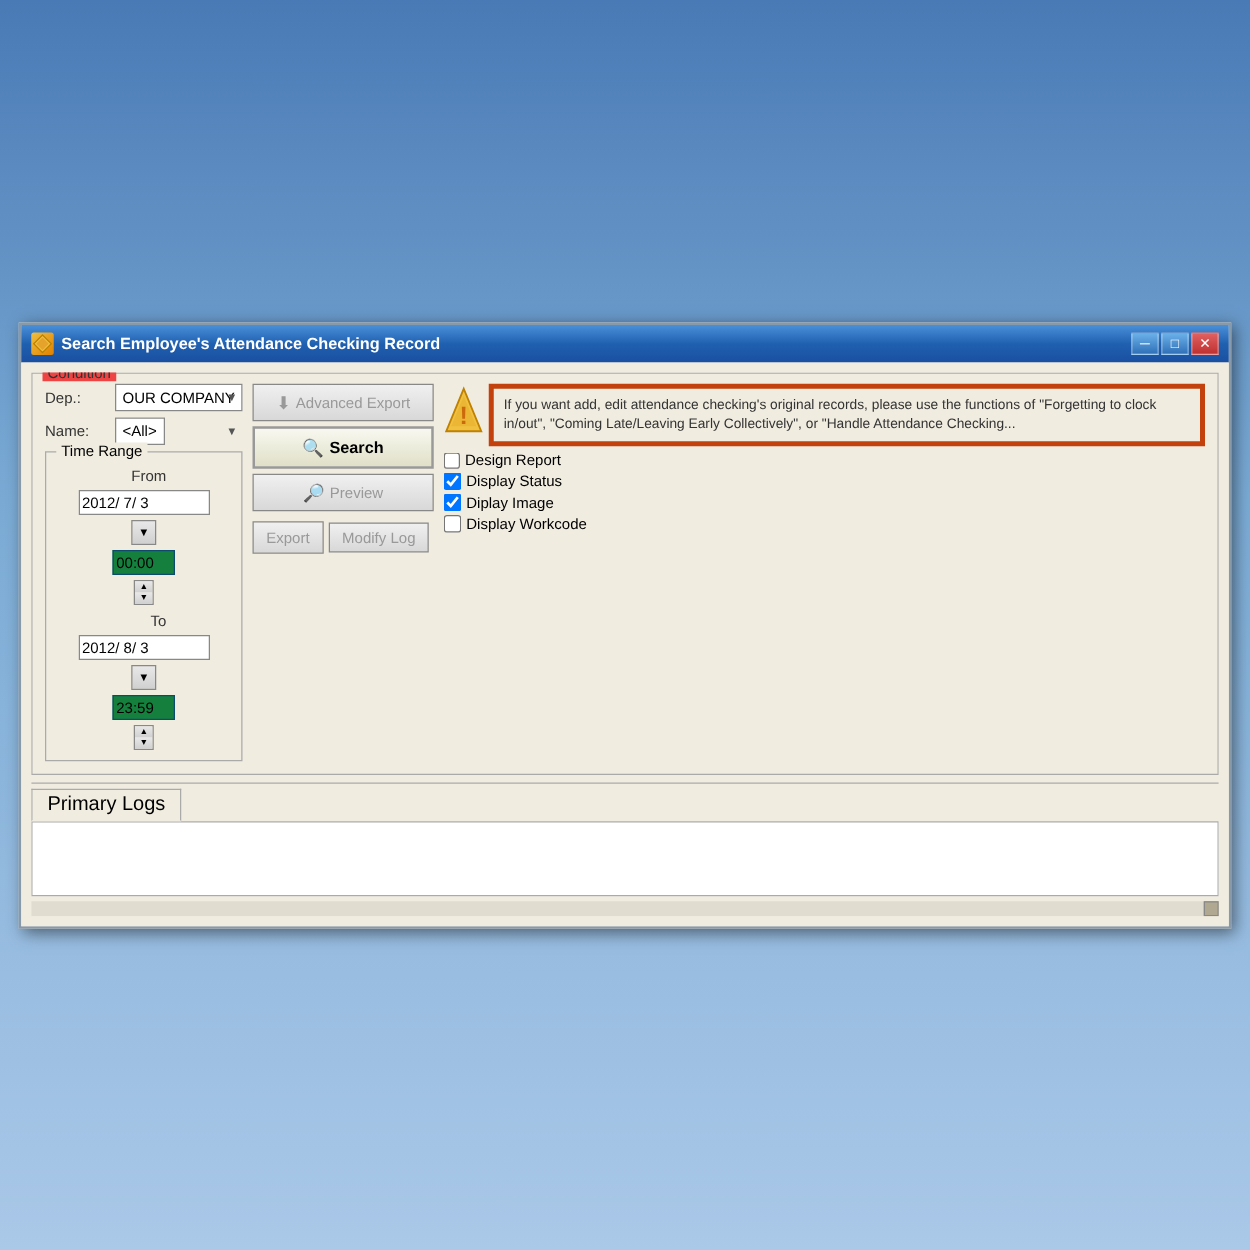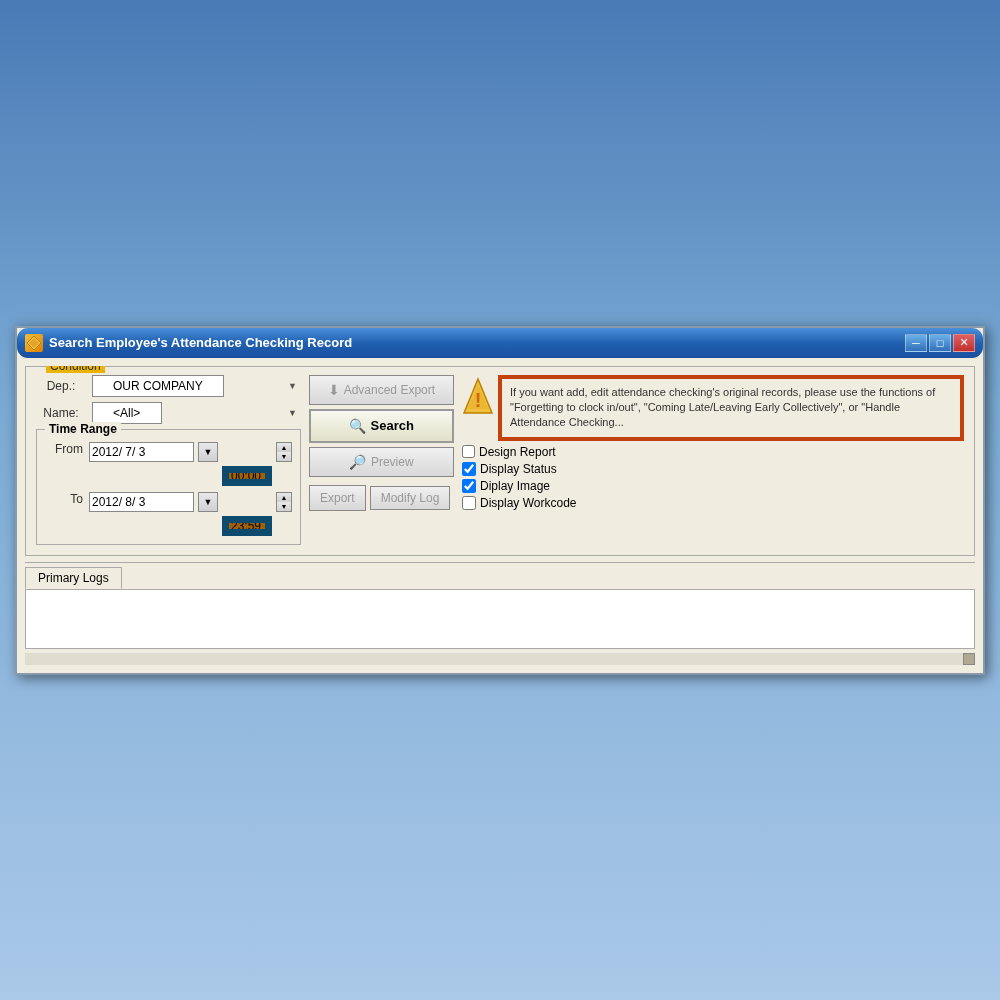--- a/index.html
+++ b/index.html
@@ -32,21 +32,20 @@
 
     .title-bar {
       background: linear-gradient(180deg, #4a90d9 0%, #2060b0 50%, #1a4fa0 100%);
       padding: 6px 8px;
       display: flex;
       align-items: center;
       justify-content: space-between;
       color: white;
       font-size: 13px;
       font-weight: bold;
-      border-radius: 11px;
     }
 
     .title-bar-left {
       display: flex;
       align-items: center;
       gap: 6px;
     }
 
     .title-icon {
       width: 18px;
@@ -92,49 +91,49 @@
       border: 1px solid #aaa;
       padding: 8px 10px 10px;
       position: relative;
       margin-bottom: 6px;
       background: #f0ece0;
     }
 
     .condition-legend {
       position: absolute;
       top: -8px;
-      left: 20px;
-      background: #eab308;
+      left: 8px;
+      background: #ef4444;
       padding: 0 4px;
       font-size: 12px;
       color: #333;
     }
 
     .form-row {
       display: flex;
       align-items: center;
       margin-bottom: 5px;
     }
 
     .form-label {
       width: 50px;
-      text-align: center;
+      text-align: left;
       margin-right: 6px;
       font-size: 12px;
       color: #333;
     }
 
     .form-select {
       flex: 1;
       max-width: 280px;
       height: 22px;
       border: 1px solid #888;
       background: white;
       font-size: 12px;
-      padding: 1px 20px;
+      padding: 1px 5px;
       appearance: none;
       -webkit-appearance: none;
       position: relative;
     }
 
     .select-wrapper {
       position: relative;
       display: inline-block;
       max-width: 280px;
       flex: 1;
@@ -168,28 +167,28 @@
       background: #f0ece0;
     }
 
     .time-range-legend {
       position: absolute;
       top: -8px;
       left: 8px;
       background: #f0ece0;
       padding: 0 4px;
       font-size: 12px;
-      font-weight: bold;
     }
 
     .time-row {
       display: flex;
-      align-items: flex-start;
+      align-items: center;
       margin-top: 6px;
       gap: 4px;
+      flex-direction: column;
     }
 
     .time-label {
       width: 38px;
       text-align: right;
       font-size: 12px;
       color: #333;
       margin-right: 2px;
     }
 
@@ -211,25 +210,24 @@
       font-size: 9px;
       cursor: pointer;
       display: flex;
       align-items: center;
       justify-content: center;
     }
 
     .time-input {
       width: 50px;
       height: 20px;
-      border: 7px solid #0c4a6e;
-      background: #a16207;
+      border: 1px solid #0c4a6e;
+      background: #15803d;
       font-size: 12px;
       padding: 1px 2px;
-      margin-top: 24px;
     }
 
     .spin-btn {
       display: flex;
       flex-direction: column;
       width: 16px;
       height: 20px;
       border: 1px solid #888;
       overflow: hidden;
     }
@@ -322,21 +320,21 @@
       border-top: 1px solid #aaa;
       margin-top: 6px;
     }
 
     .tab {
       display: inline-block;
       padding: 3px 12px;
       border: 1px solid #aaa;
       border-bottom: none;
       background: #f8f4e8;
-      font-size: 12px;
+      font-size: 16px;
       cursor: pointer;
       margin-top: 4px;
     }
 
     .tab.active {
       background: #f0ece0;
       border-bottom: 1px solid #f0ece0;
     }
 
     .tab-content {

